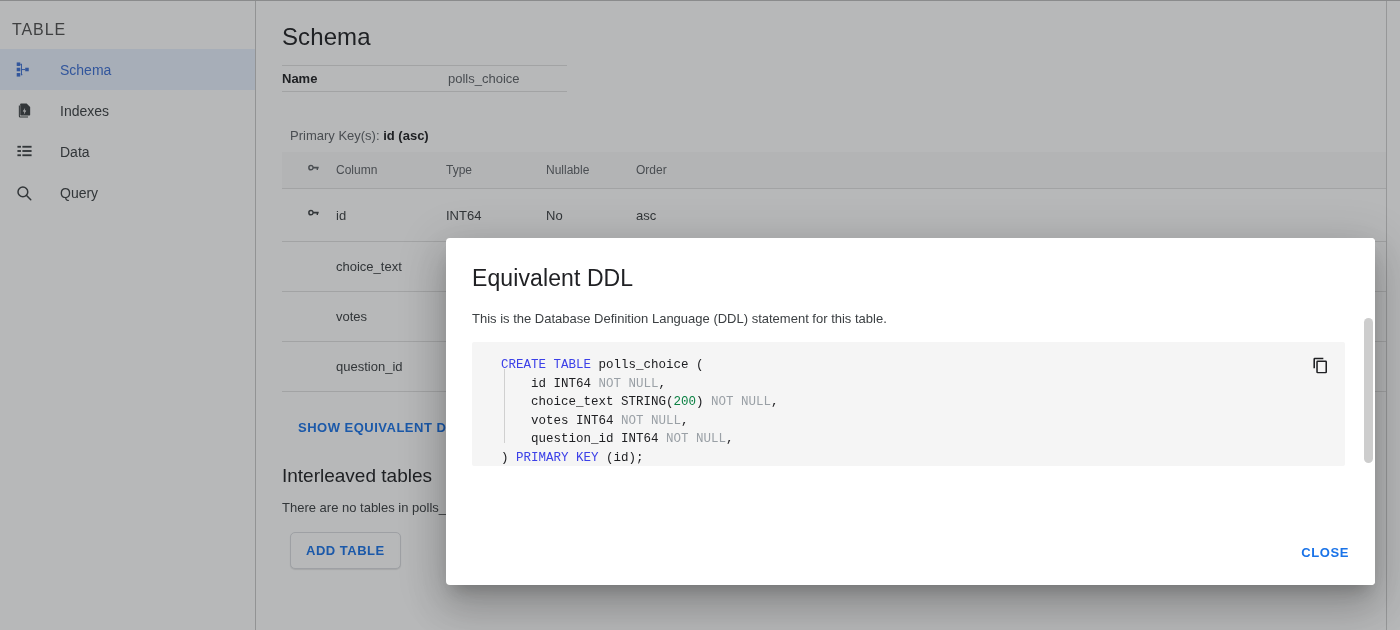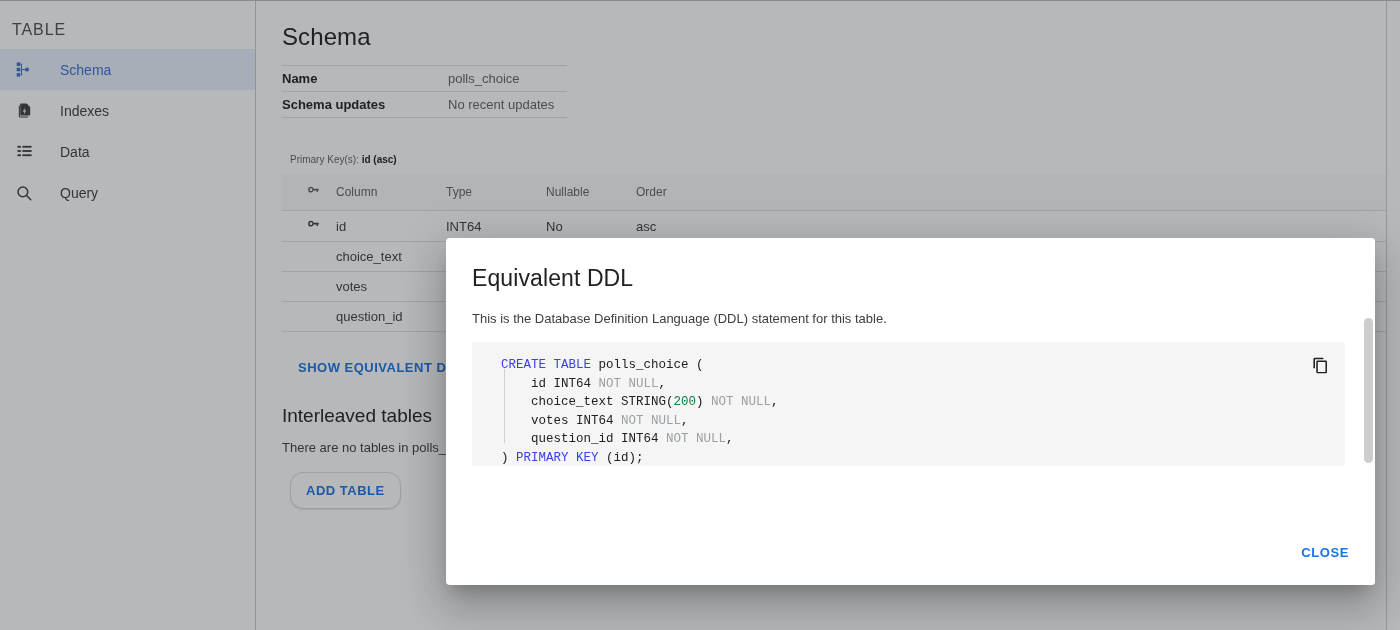--- a/index.html
+++ b/index.html
@@ -61,34 +61,34 @@
   
   .kv { width: 285px; border-collapse: collapse; }
   .kv tr { border-bottom: 1px solid #e0e0e0; margin-left: 21px; }
   .kv tr:first-child { border-top: 1px solid #e0e0e0; }
   .kv td { padding: 5px 0 5px 0; font-size: 13px; height: 25px; vertical-align: middle; }
   .kv td.k { font-weight: 700; color: #202124; width: 166px; }
   .kv td.v { color: #5f6368; }
 
   .pk-line {
     margin: 36px 0 9px 8px;
-    font-size: 10px; color: #5f6368;
+    font-size: 13px; color: #5f6368;
   }
   .pk-line b { color: #202124; font-weight: 700; }
 
   
   .cols { width: 1118px; border-collapse: collapse; table-layout: fixed; }
   .cols th {
     text-align: left; font-weight: 400; font-size: 12px;
     color: #5f6368; padding: 9px 0 9px 0; height: 30px;
     border-bottom: 1px solid #e0e0e0; background: #fafafa;
   }
   .cols td {
     font-size: 13px; color: #3c4043; height: 30px;
-    padding: 6px 0; border-bottom: 1px solid #e0e0e0;
+    padding: 17px 0; border-bottom: 1px solid #e0e0e0;
   }
   .c-key { width: 54px; padding-left: 24px !important; }
   .c-col { width: 110px; margin-left: 8px; }
   .c-type { width: 100px; }
   .c-null { width: 90px; }
   .c-ord  { width: 120px; }
 
   .show-ddl {
     margin-top: 20px;
     display: inline-block;
@@ -98,21 +98,21 @@
   }
 
   h2.sec-title {
     font-size: 19px; font-weight: 500; color: #202124;
     margin: 22px 0 0 0;
   }
   .sec-text { font-size: 13px; color: #3c4043; margin-top: 13px; }
   .add-table-btn {
     margin-top: 17px; margin-left: 8px;
     display: inline-block;
-    border: 1px solid #dadce0; border-radius: 13px;
+    border: 1px solid #dadce0; border-radius: 5px;
     background: #ffffff;
     color: #1a73e8; font-size: 13px; font-weight: 600; letter-spacing: .5px;
     padding: 10px 15px; cursor: pointer;
     box-shadow: 0 1px 1px rgba(0,0,0,.10);
   }
 
   
   #page-scroll {
     position: absolute; top: 0; right: 0; width: 14px; height: 100%;
     border-left: 1px solid #cfcfcf; background: #ffffff;
@@ -254,24 +254,20 @@
 
   <main id="content">
     <h1 class="page-title">Schema</h1>
 
     <table class="kv">
       <tbody>
           <tr>
         <td class="k">Name</td>
         <td class="v">polls_choice</td>
       </tr>
-      <tr>
-        <td class="k">Schema updates</td>
-        <td class="v">No recent updates</td>
-      </tr>
     </tbody>
       </table>
 
     <div class="pk-line">
       <span>Primary Key(s): </span><b>id (asc)</b>
     </div>
 
     <table class="cols">
       <thead>
         <tr>

